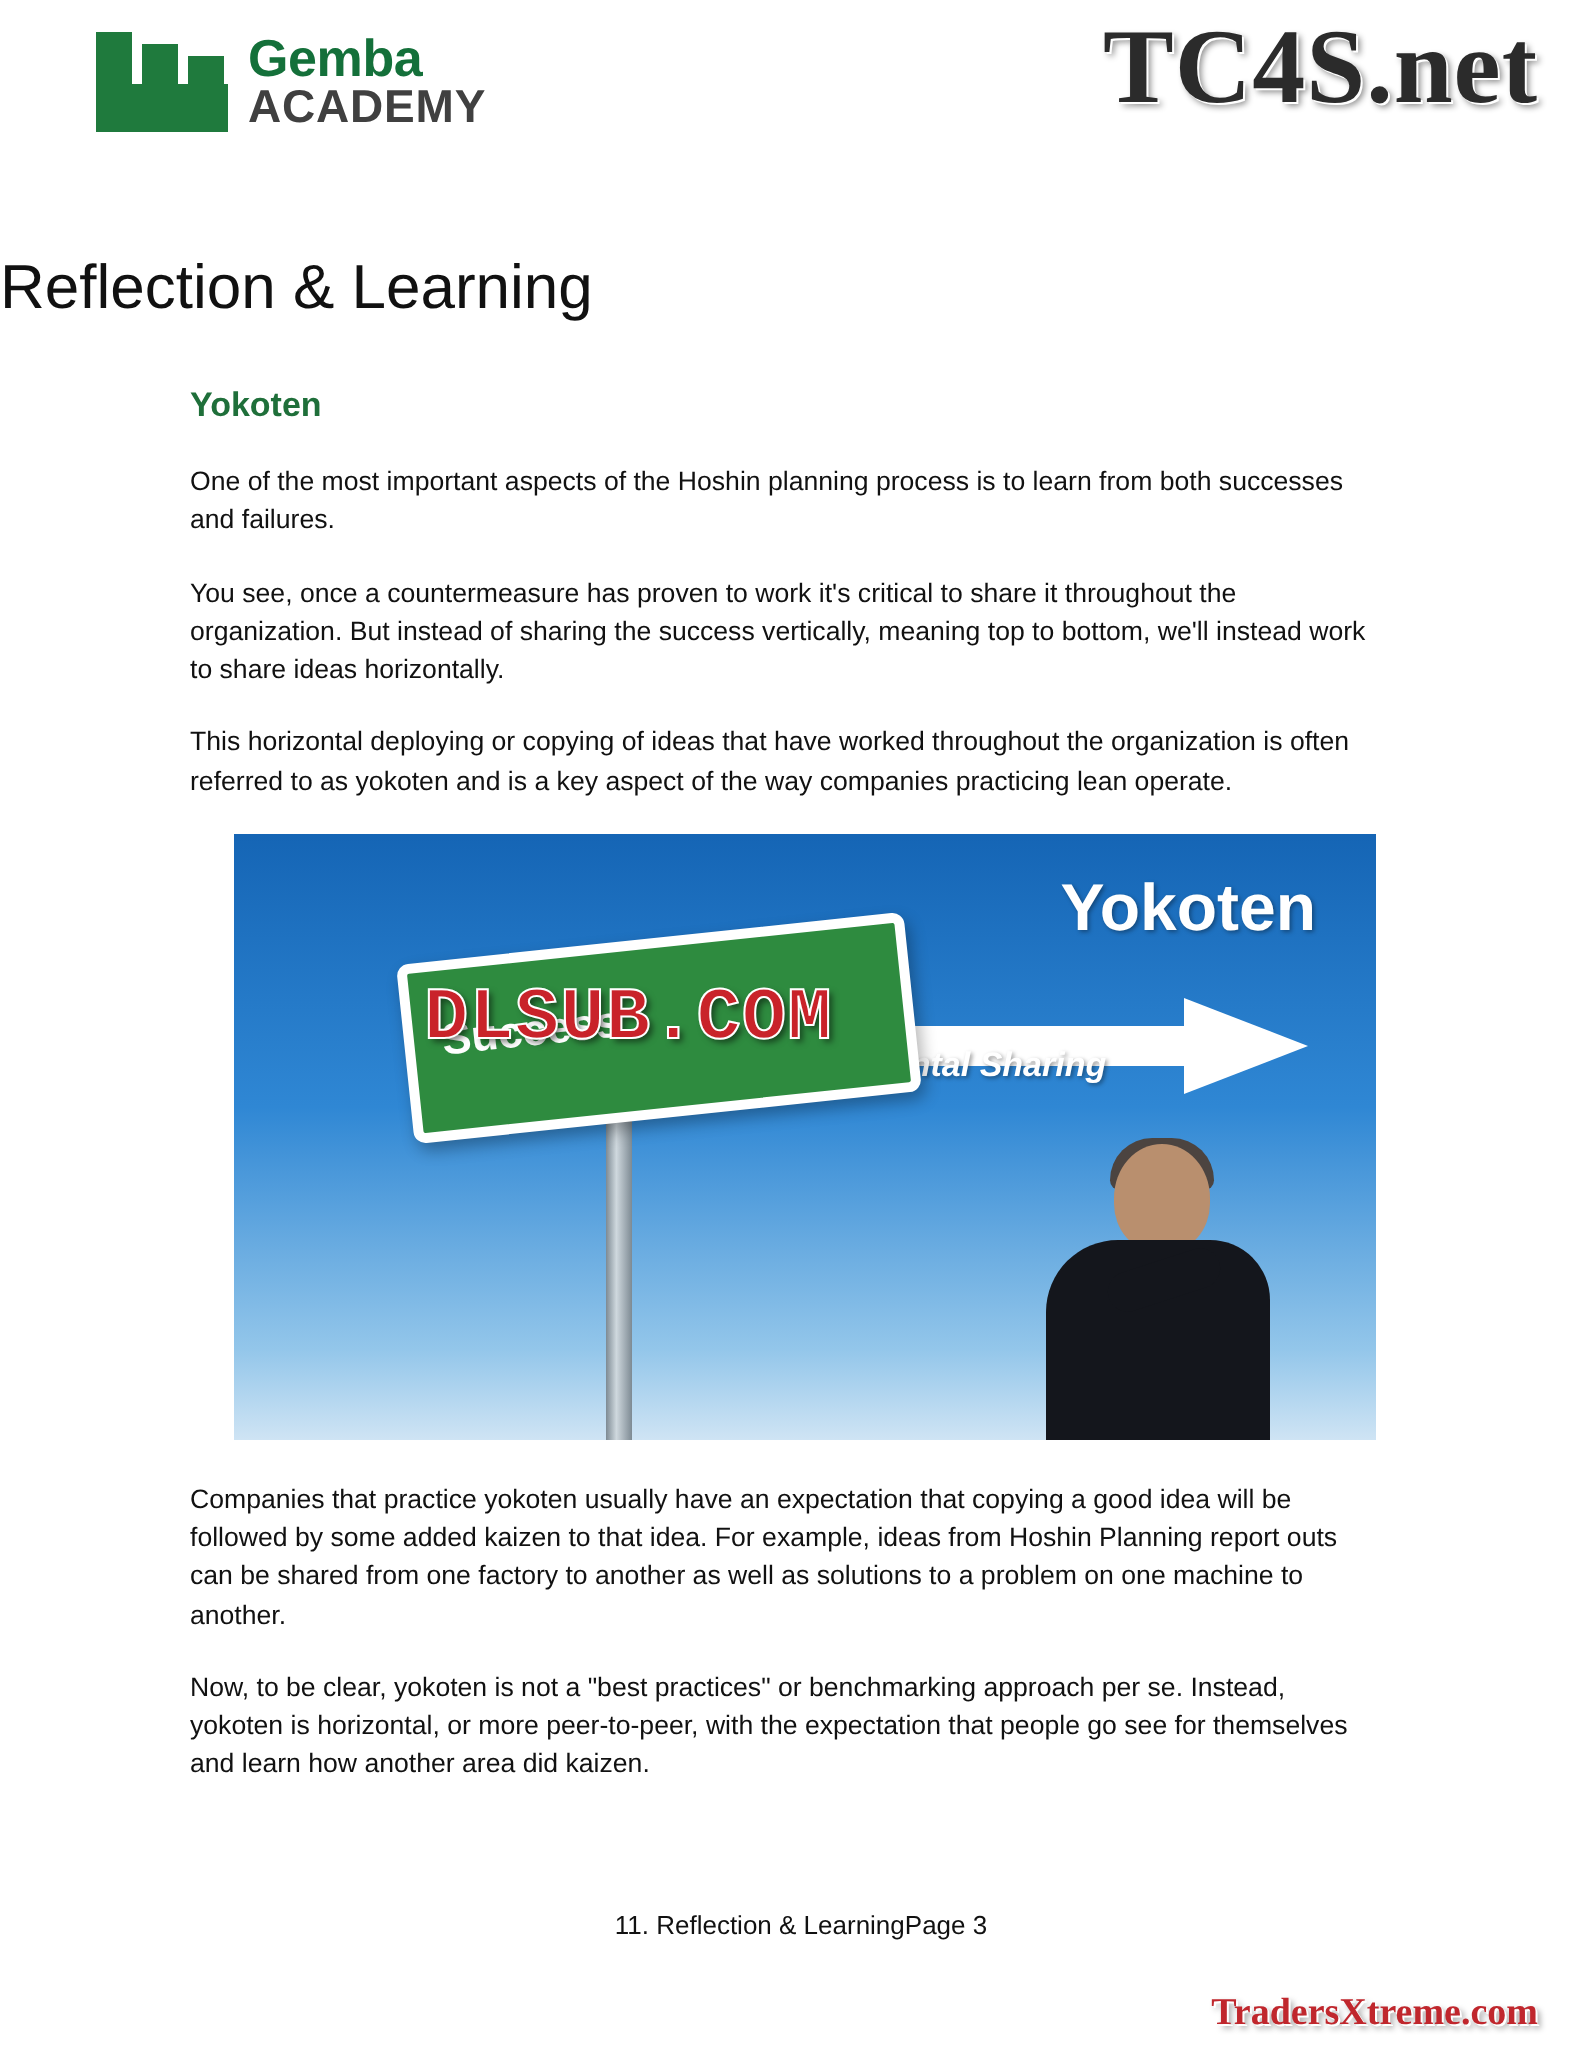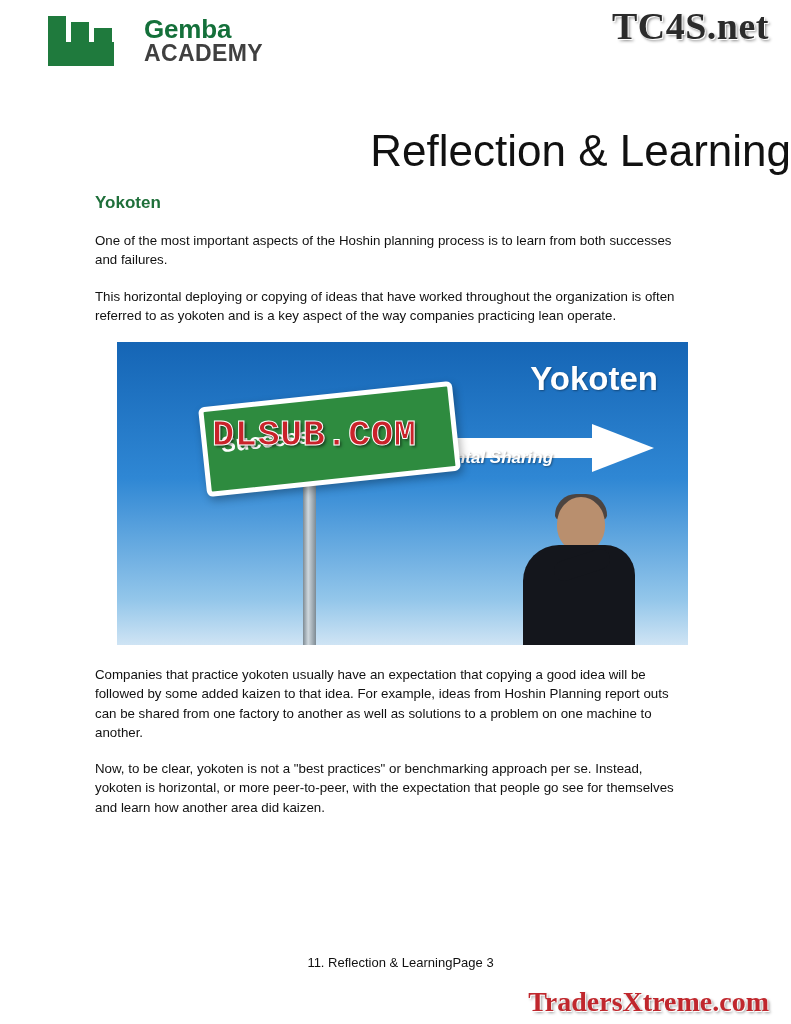--- a/index.html
+++ b/index.html
@@ -43,54 +43,53 @@
   }
   .logo-mark .base {
     left: 0; bottom: 0; width: 66px; height: 24px;
   }
   .logo-mark .t1 { left: 0;  bottom: 24px; width: 18px; height: 26px; }
   .logo-mark .t2 { left: 23px; bottom: 24px; width: 18px; height: 20px; }
   .logo-mark .t3 { left: 46px; bottom: 24px; width: 18px; height: 14px; }
 
   .logo-text {
     line-height: 1.0;
-    margin-left: 20px;
   }
   .logo-text .l1 {
     font-size: 26px;
     font-weight: bold;
     color: #14703a;
     letter-spacing: -0.2px;
   }
   .logo-text .l2 {
     font-size: 23px;
     font-weight: bold;
     color: #404040;
     letter-spacing: 0.4px;
   }
 
   .watermark-top {
     position: absolute;
     right: 22px;
     top: 4px;
     font-family: "Liberation Serif", serif;
-    font-size: 38px;
+    font-size: 53px;
     font-weight: bold;
     color: #2b2b2b;
     text-shadow: 1px 1px 0 #ffffff, 2px 2px 3px rgba(0,0,0,0.45);
     letter-spacing: 0.5px;
   }
 
   
   .doc-title {
     position: absolute;
     left: 0; right: 0;
     top: 126px;
-    text-align: right;
-    font-size: 44px;
+    text-align: left;
+    font-size: 31px;
     font-weight: normal;
     font-family: "Liberation Sans", sans-serif;
     color: #111111;
   }
 
   
   .content {
     position: absolute;
     left: 95px;
     top: 193px;
@@ -245,21 +244,21 @@
     display: flex;
     justify-content: center;
     font-size: 13px;
     color: #111111;
   }
   .watermark-bottom {
     position: absolute;
     right: 22px;
     bottom: 6px;
     font-family: "Liberation Serif", serif;
-    font-size: 28px;
+    font-size: 19px;
     font-weight: bold;
     color: #c0272d;
     text-shadow: 1px 1px 0 #ffffff, 2px 2px 3px rgba(0,0,0,0.4);
   }
 </style>
 </head>
 <body>
 
 <div class="page">
 
@@ -277,20 +276,21 @@
   </div>
 
   <div class="watermark-top">TC4S.net</div>
 
   <div class="doc-title">Reflection &amp; Learning</div>
 
   <div class="content">
     <h2 class="section-heading">Yokoten</h2>
 
     <p class="para">One of the most important aspects of the Hoshin planning process is to learn from both successes and failures.</p>
+    <p class="para">You see, once a countermeasure has proven to work it's critical to share it throughout the organization.  But instead of sharing the success vertically, meaning top to bottom, we'll instead work to share ideas horizontally.</p>
     <p class="para">This horizontal deploying or copying of ideas that have worked throughout the organization is often referred to as yokoten and is a key aspect of the way companies practicing lean operate.</p>
 
     <div class="figure">
       <div class="fig-title">Yokoten</div>
 
       <div class="arrow">
         <div class="shaft"></div>
         <div class="head"></div>
       </div>
 

